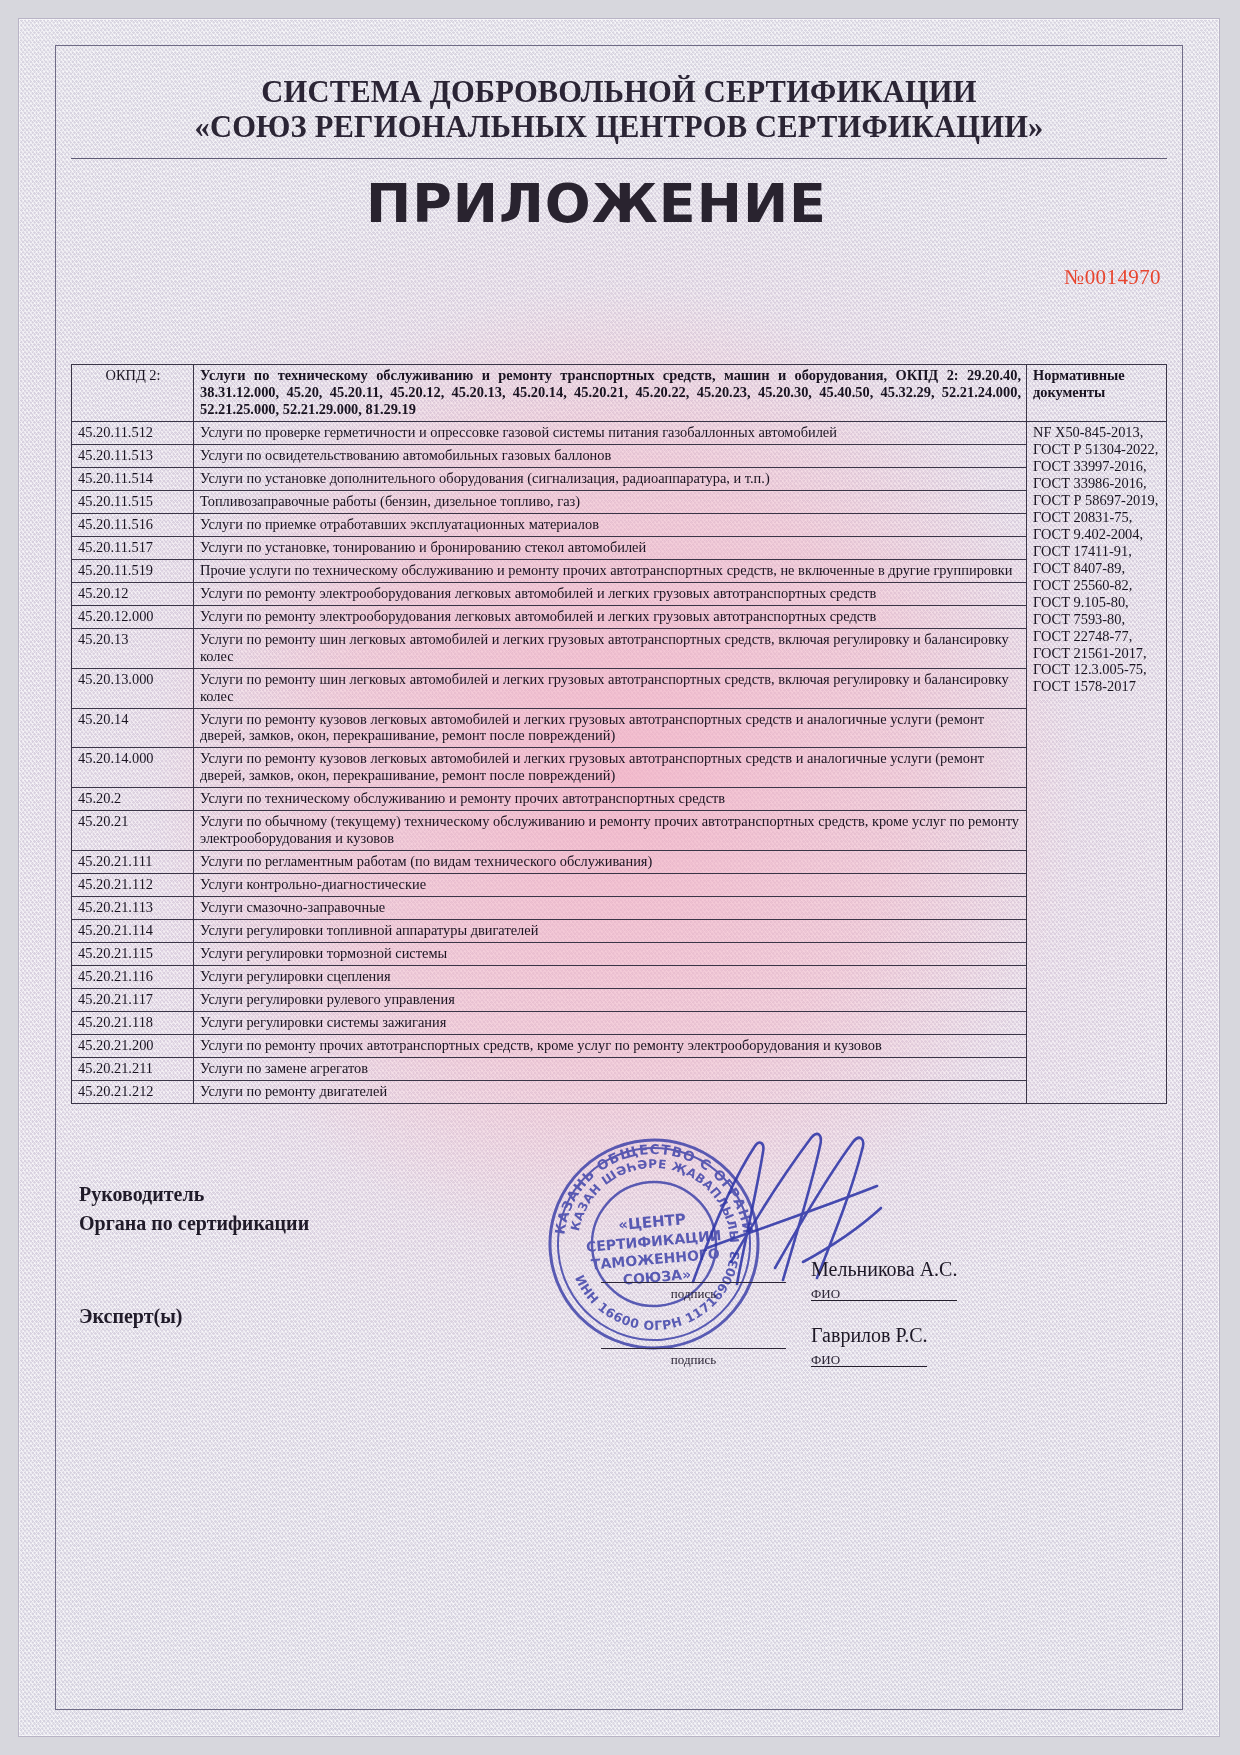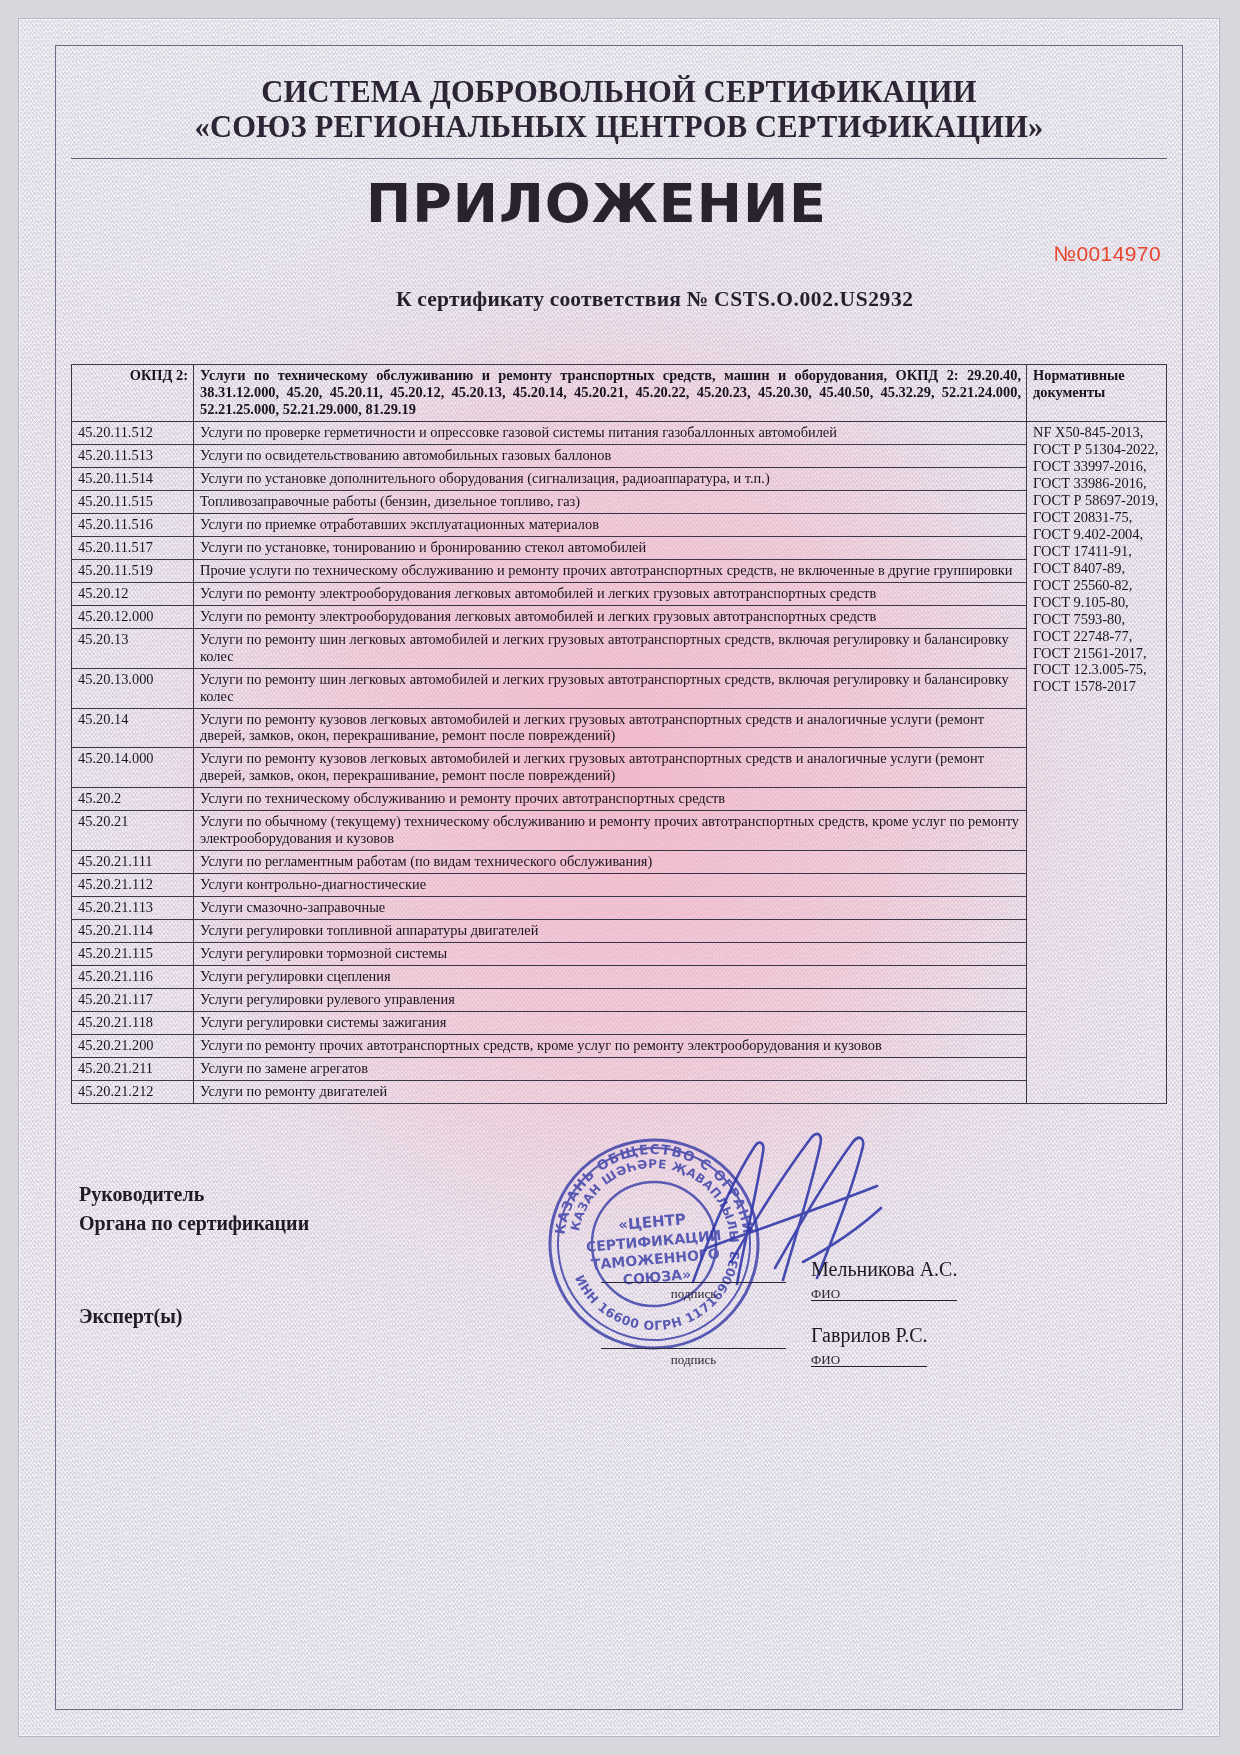--- a/index.html
+++ b/index.html
@@ -67,23 +67,23 @@
   }
   .appl-word{
     font-family:"DejaVu Sans", sans-serif;
     font-weight:bold;
     font-size:54px;
     color:#29232f;
     letter-spacing:1px;
     line-height:1;
   }
   .cert-num{
-    position:absolute;right:6px;top:65px;
+    position:absolute;right:6px;top:88px;
     color:#e8442e;
-    font-family:Liberation Sans, sans-serif;
+    font-family:Liberation Serif, serif;
     font-size:21px;
     letter-spacing:.4px;
   }
   .cert-ref{
     position:absolute;left:30px;top:110px;
     font-weight:bold;font-size:21.5px;color:#241f2d;
     letter-spacing:.2px;
   }
   .cert-ref .code{letter-spacing:.6px;}
   
@@ -98,21 +98,21 @@
     border:1px solid #3a3547;
     vertical-align:top;
     padding:2px 5px 3px 6px;
     font-size:14.4px;
     line-height:1.18;
     background:transparent;
   }
   col.c1{width:122px;}
   col.c3{width:140px;}
   th.h-code{
-    font-weight:bold;font-size:16px;text-align:right;
+    font-weight:normal;font-size:16px;text-align:center;
     vertical-align:top;padding-top:6px;
   }
   th.h-desc{
     font-weight:bold;font-size:14.6px;text-align:justify;
     line-height:1.3;padding:5px 7px 5px 7px;
   }
   th.h-norm{
     font-weight:bold;font-size:16px;text-align:left;
     vertical-align:top;padding-top:6px;line-height:1.25;
   }
@@ -179,24 +179,20 @@
         <div class="title-l2">«СОЮЗ РЕГИОНАЛЬНЫХ ЦЕНТРОВ СЕРТИФИКАЦИИ»</div>
       </div>
       <div class="hrule"></div>
 
       <div class="headrow">
 
 
         <div class="appl">
           <div class="appl-word">ПРИЛОЖЕНИЕ</div>
           <div class="cert-num">№0014970</div>
-          <div class="cert-ref">
-            <span>К сертификату соответствия №</span>
-            <span class="code">CSTS.O.002.US2932</span>
-          </div>
         </div>
       </div>
 
       <table class="main">
         <colgroup>
             <col class="c1">
             <col class="c2">
             <col class="c3">
           </colgroup>
         <thead>

